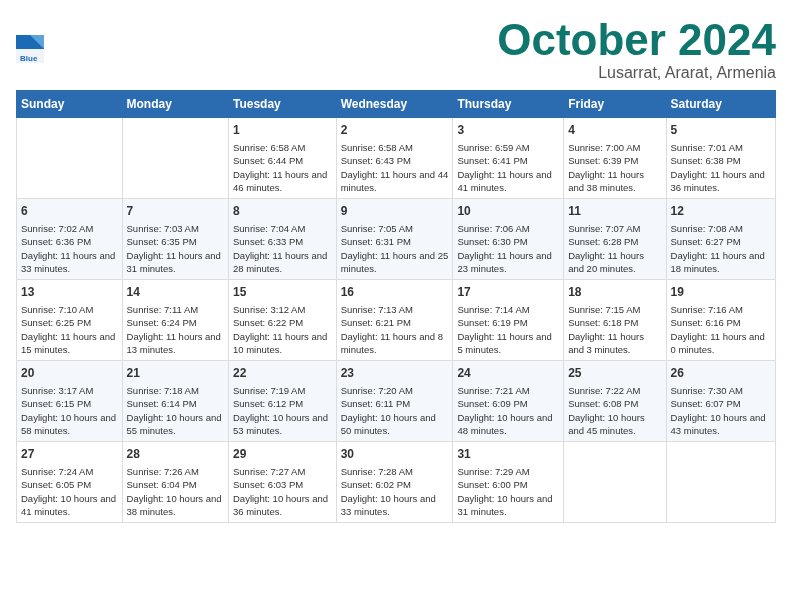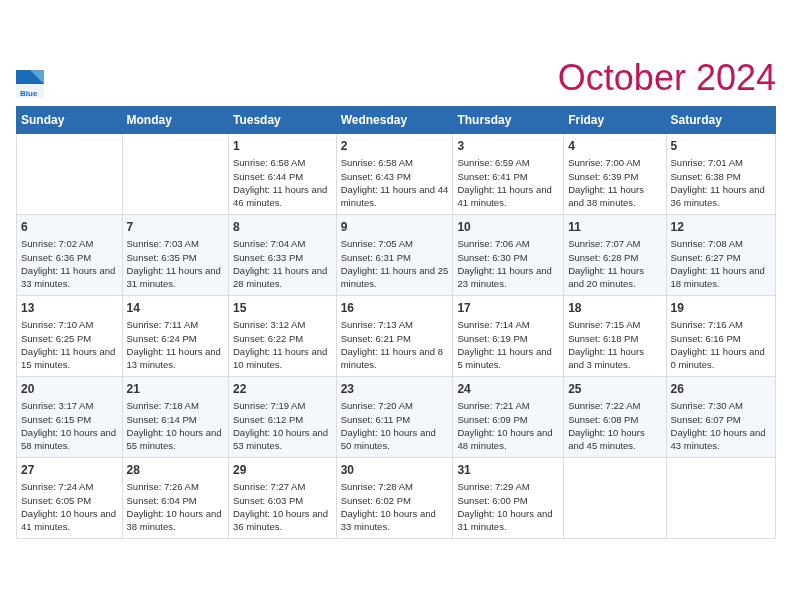--- a/index.html
+++ b/index.html
@@ -6,23 +6,22 @@
     body {
       font-family: Arial, sans-serif;
       background: #fff;
       width: 792px;
       min-height: 612px;
       padding: 16px;
     }
     .header-area {
       display: flex;
       justify-content: space-between;
-      align-items: flex-end;
+      align-items: center;
       margin-bottom: 8px;
-      margin-top: 42px;
     }
     .logo {
       display: flex;
       align-items: center;
       gap: 4px;
     }
     .logo-text-general {
       font-size: 18px;
       font-weight: bold;
       color: #333;
@@ -33,23 +32,23 @@
       color: #1a6ab5;
     }
     .logo-icon {
       width: 28px;
       height: 28px;
     }
     .title-area {
       text-align: right;
     }
     .month-title {
-      font-size: 36px;
-      font-weight: normal;
-      color: #be185d;
+      font-size: 44px;
+      font-weight: bold;
+      color: #0f766e;
       line-height: 1.1;
     }
     .location-title {
       font-size: 16px;
       color: #555;
     }
     table {
       width: 100%;
       border-collapse: collapse;
       font-size: 10px;
@@ -101,20 +100,21 @@
   <div class="logo">
     <svg class="logo-icon" viewBox="0 0 28 28">
       <rect x="0" y="0" width="28" height="14" fill="#1a6ab5"></rect>
       <polygon points="14,0 28,0 28,14" fill="#5ba3d9"></polygon>
       <rect x="0" y="14" width="28" height="14" fill="#f0f4f9"></rect>
       <text x="4" y="26" font-size="8" fill="#1a6ab5" font-weight="bold">Blue</text>
     </svg>
   </div>
   <div class="title-area">
     <div class="month-title">October 2024</div>
+    <div class="location-title">Lusarrat, Ararat, Armenia</div>
   </div>
 </div>
 
 <table>
   <thead>
     <tr>
     <th>Sunday</th>
         <th>Monday</th>
         <th>Tuesday</th>
         <th>Wednesday</th>

